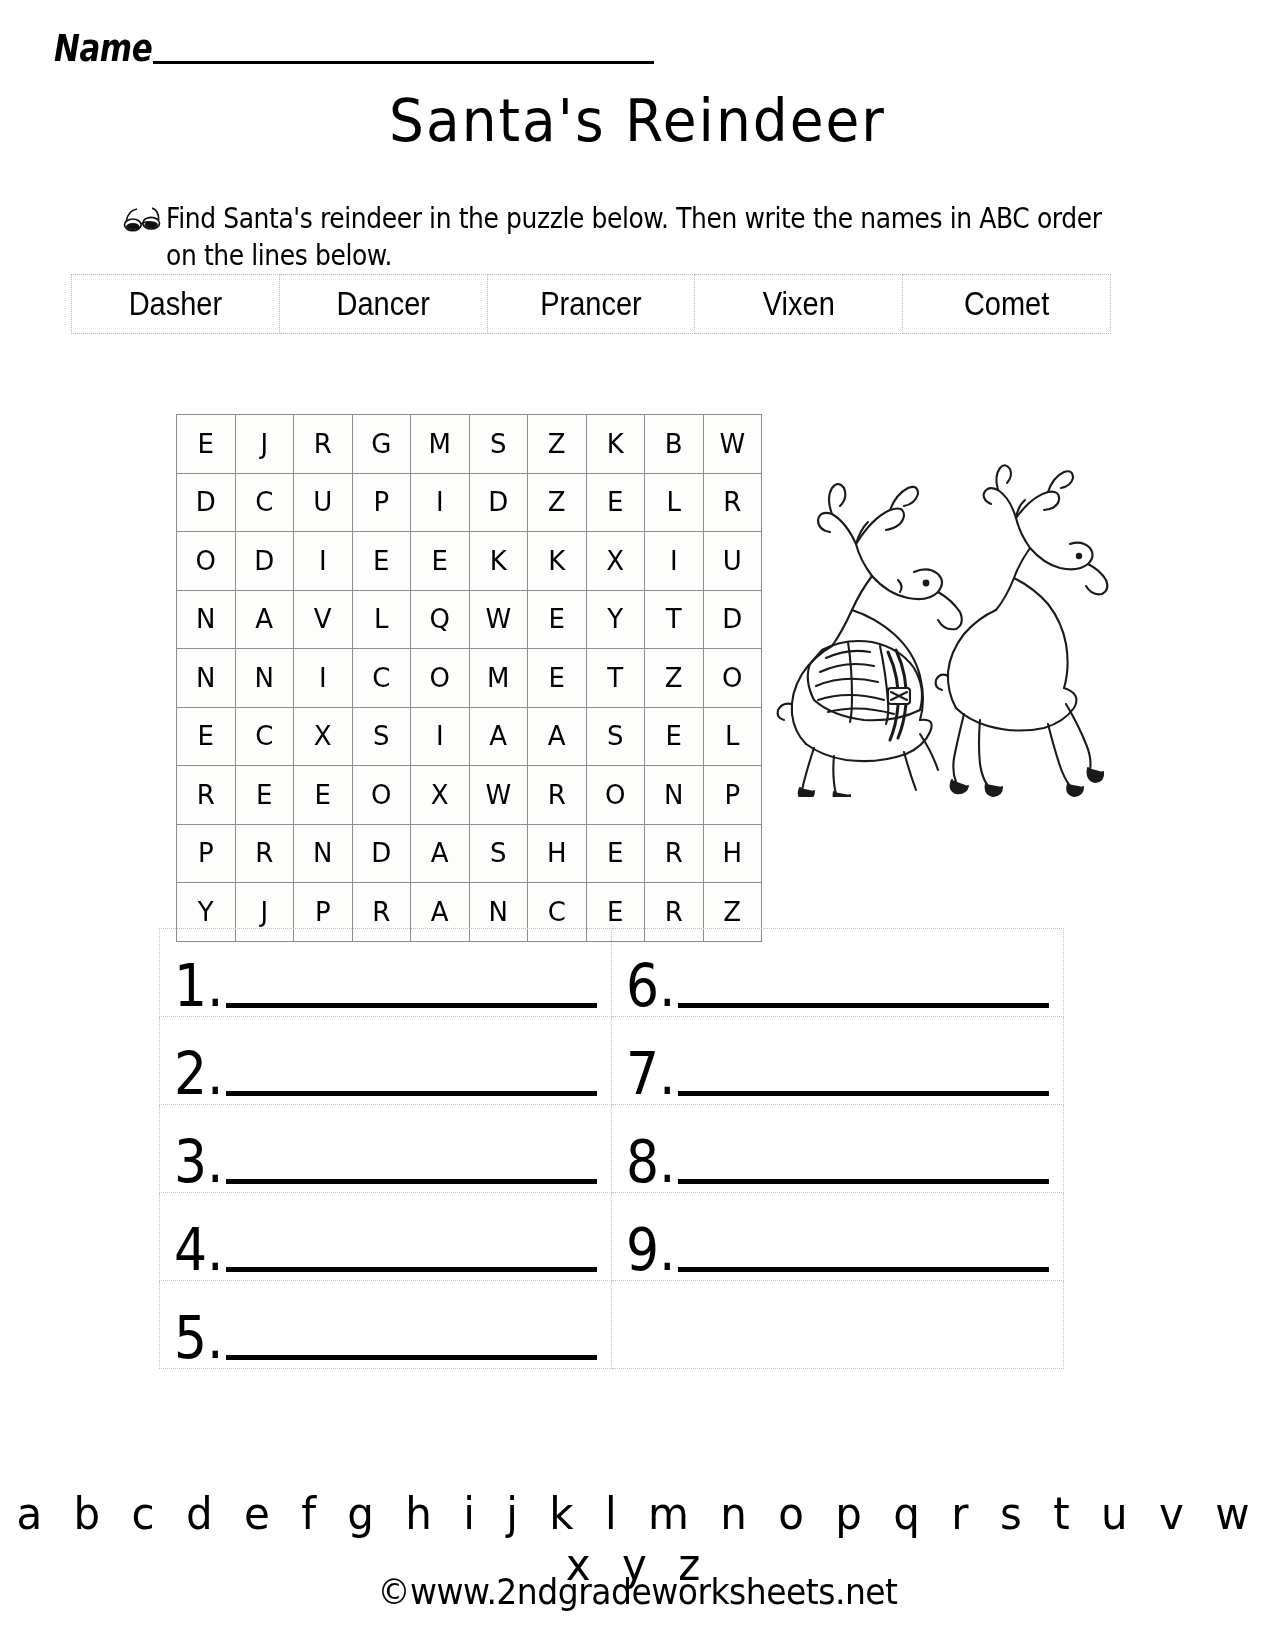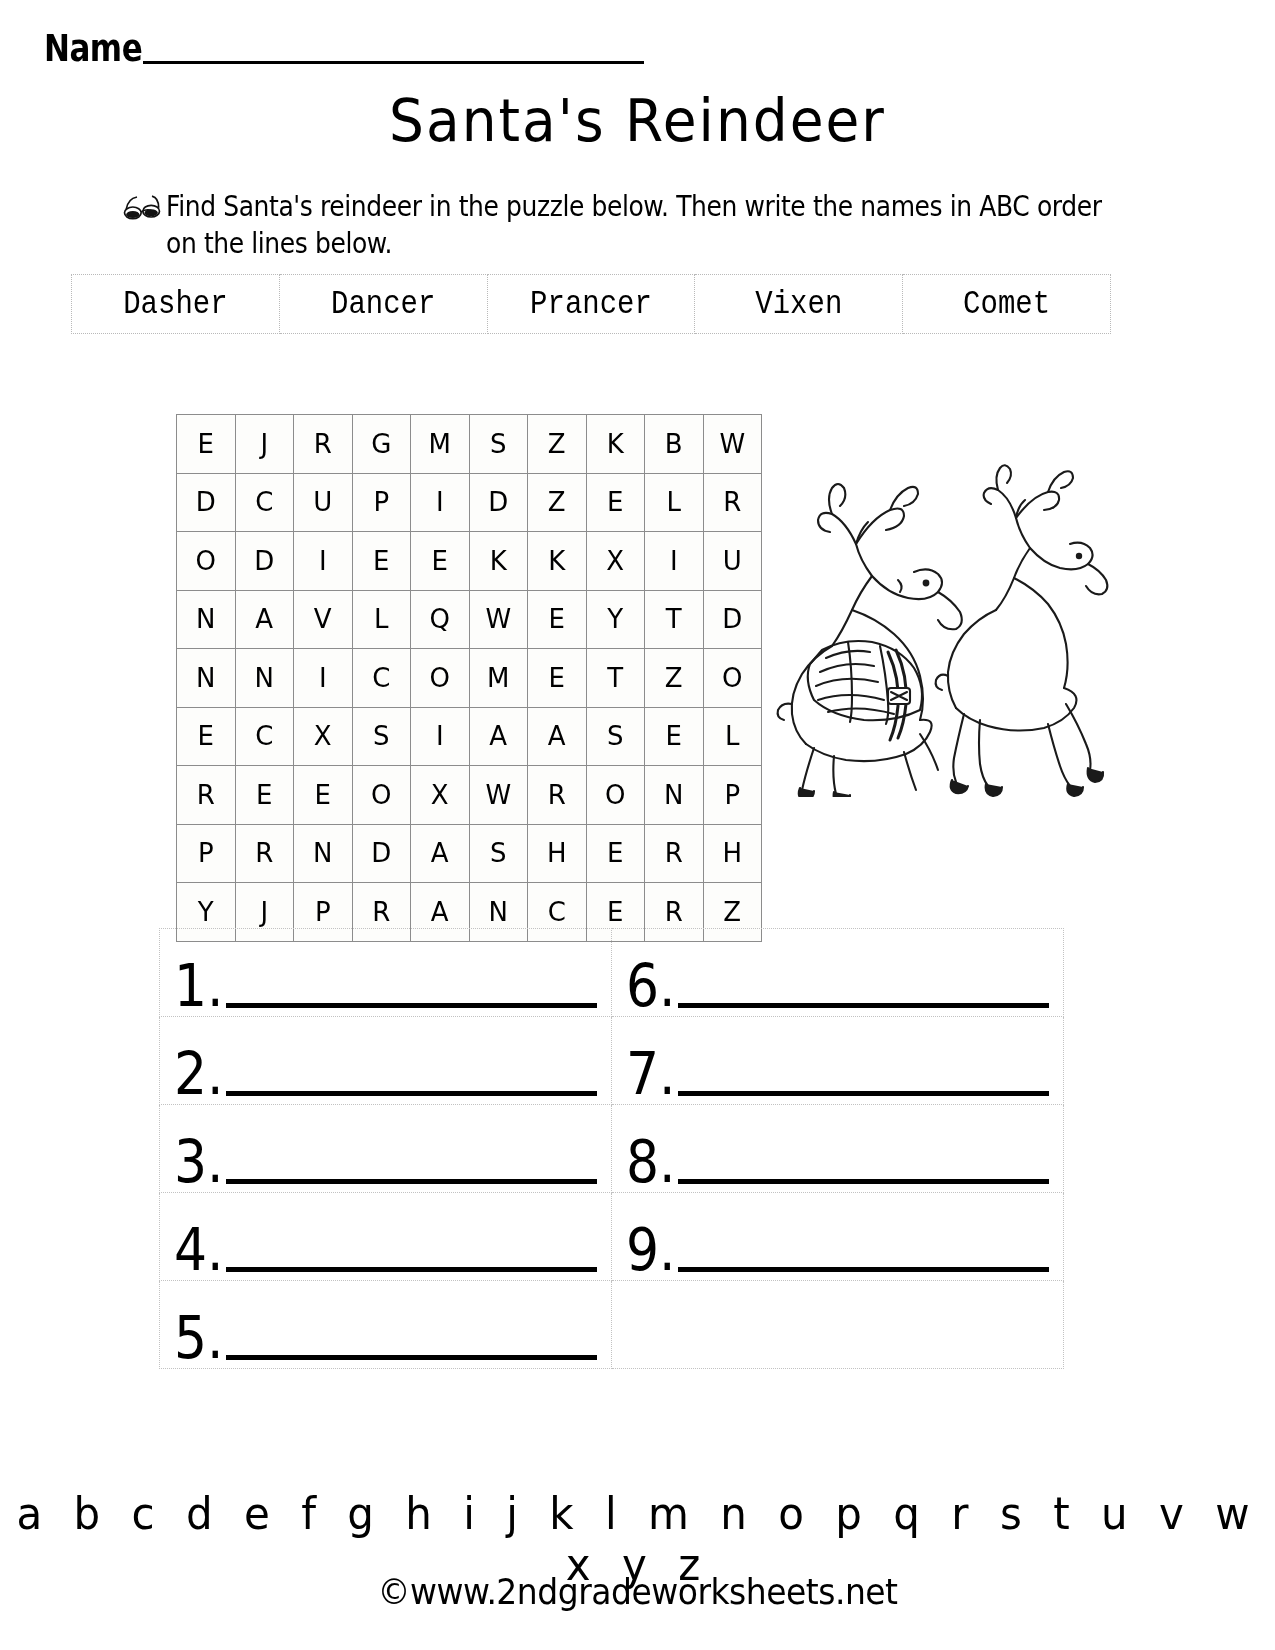--- a/index.html
+++ b/index.html
@@ -12,24 +12,25 @@
     height: 1650px;
     position: relative;
     font-family: "Liberation Sans", sans-serif;
     color: #000;
     overflow: hidden;
   }
 
   
   #name-row {
     position: absolute;
-    left: 44px;
+    left: 54px;
     top: 36px;
     display: flex;
     width: 600px;
+    font-style: italic;
   }
   #name-label {
     font-family: "DejaVu Sans", sans-serif;
     font-size: 31px;
     font-weight: 700;
     letter-spacing: -0.5px;
     line-height: 1;
     transform: scaleY(1.18);
     transform-origin: bottom left;
   }
@@ -50,21 +51,21 @@
     font-family: "DejaVu Sans", sans-serif;
     font-size: 55px;
     font-weight: 400;
     letter-spacing: 2px;
     transform: scaleY(1.08);
   }
 
   
   #instructions {
     position: absolute;
-    top: 188px;
+    top: 200px;
     left: 122px;
     width: 1005px;
     display: flex;
     align-items: flex-start;
   }
   #glasses-icon {
     flex: 0 0 auto;
     width: 40px;
     height: 30px;
     margin-right: 4px;
@@ -87,21 +88,21 @@
     left: 71px;
     width: 1040px;
     border-collapse: collapse;
     table-layout: fixed;
   }
   #word-list td {
     border: 1px dotted #b9b9b9;
     height: 56px;
     text-align: center;
     vertical-align: middle;
-    font-family: Liberation Mono, monospace;
+    font-family: Liberation Sans, sans-serif;
     font-size: 29px;
     letter-spacing: 0px;
   }
   #word-list td span { display: inline-block; transform: scaleY(1.12); }
 
   
   #grid-wrap {
     position: absolute;
     top: 414px;
     left: 176px;

